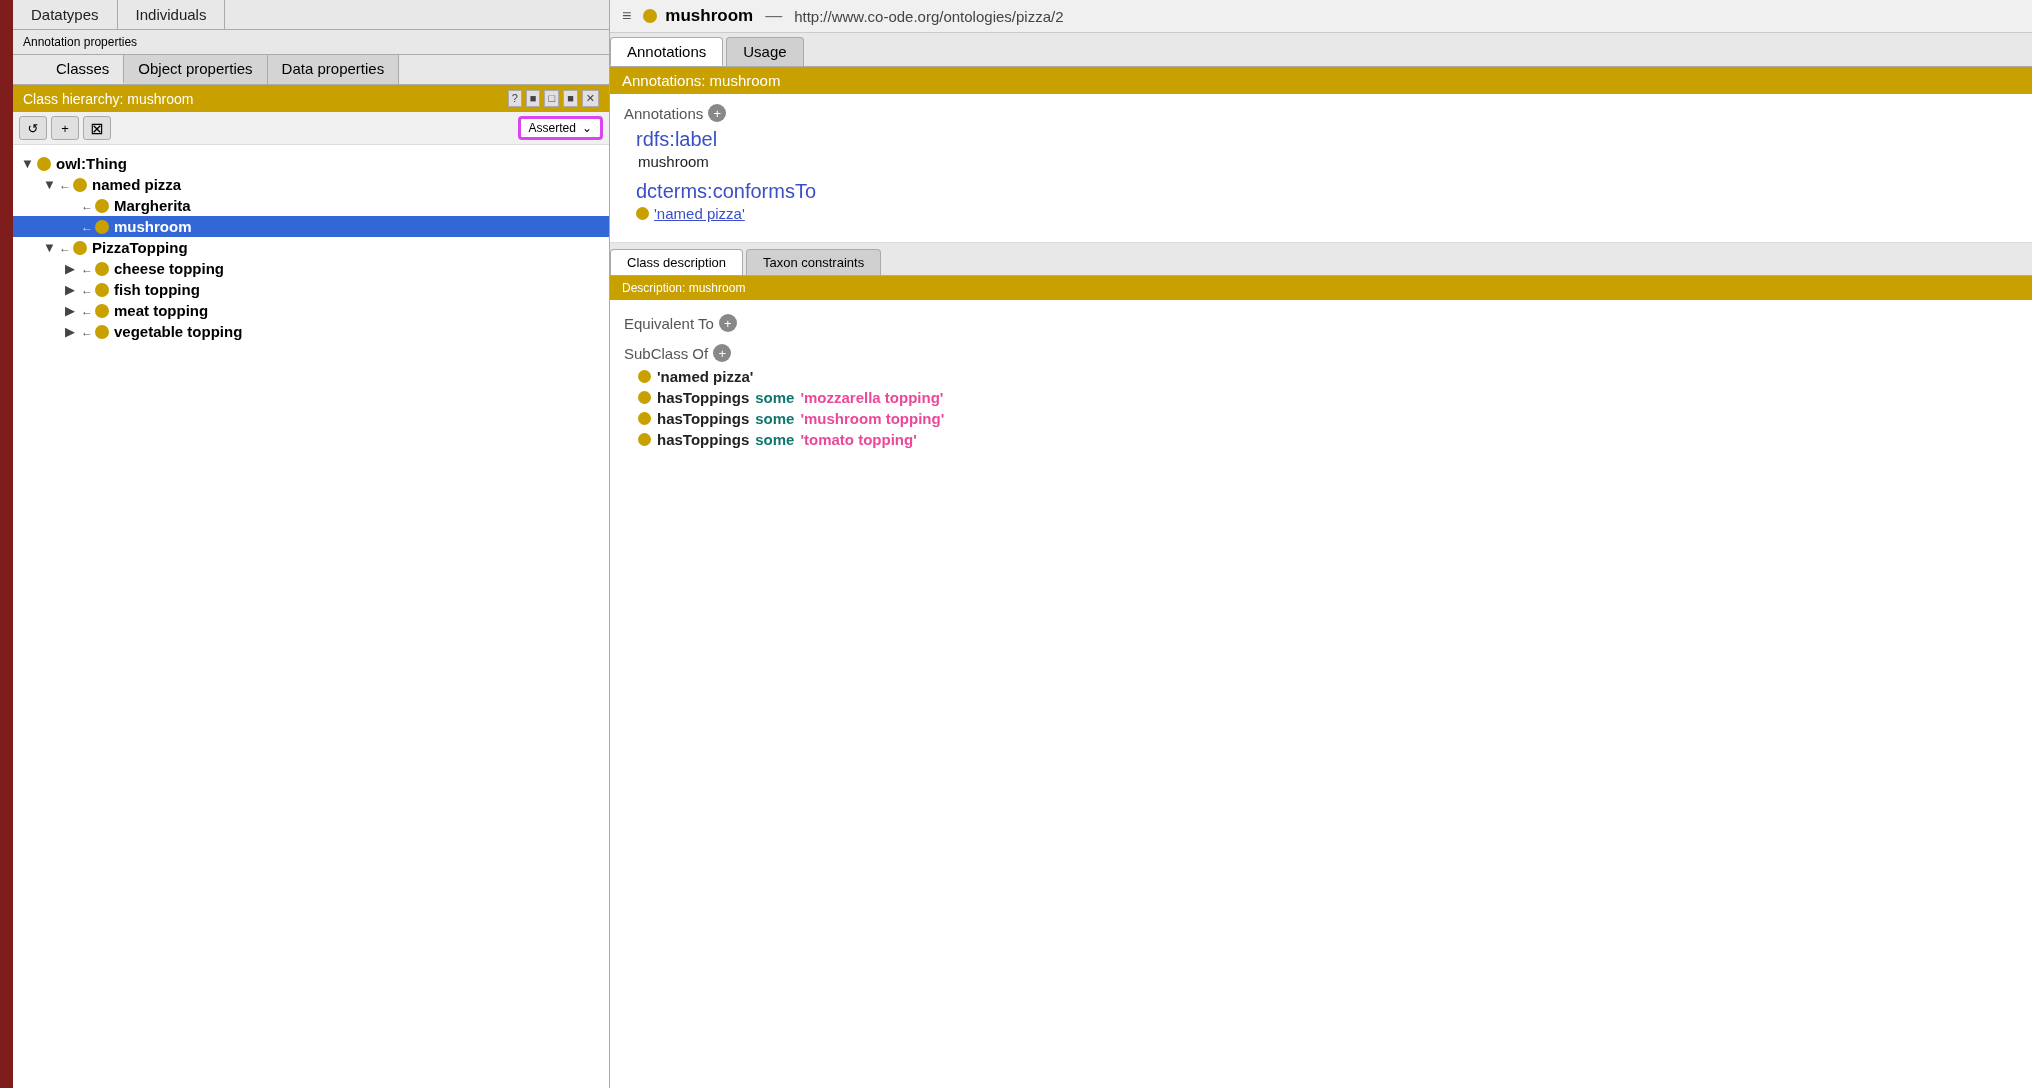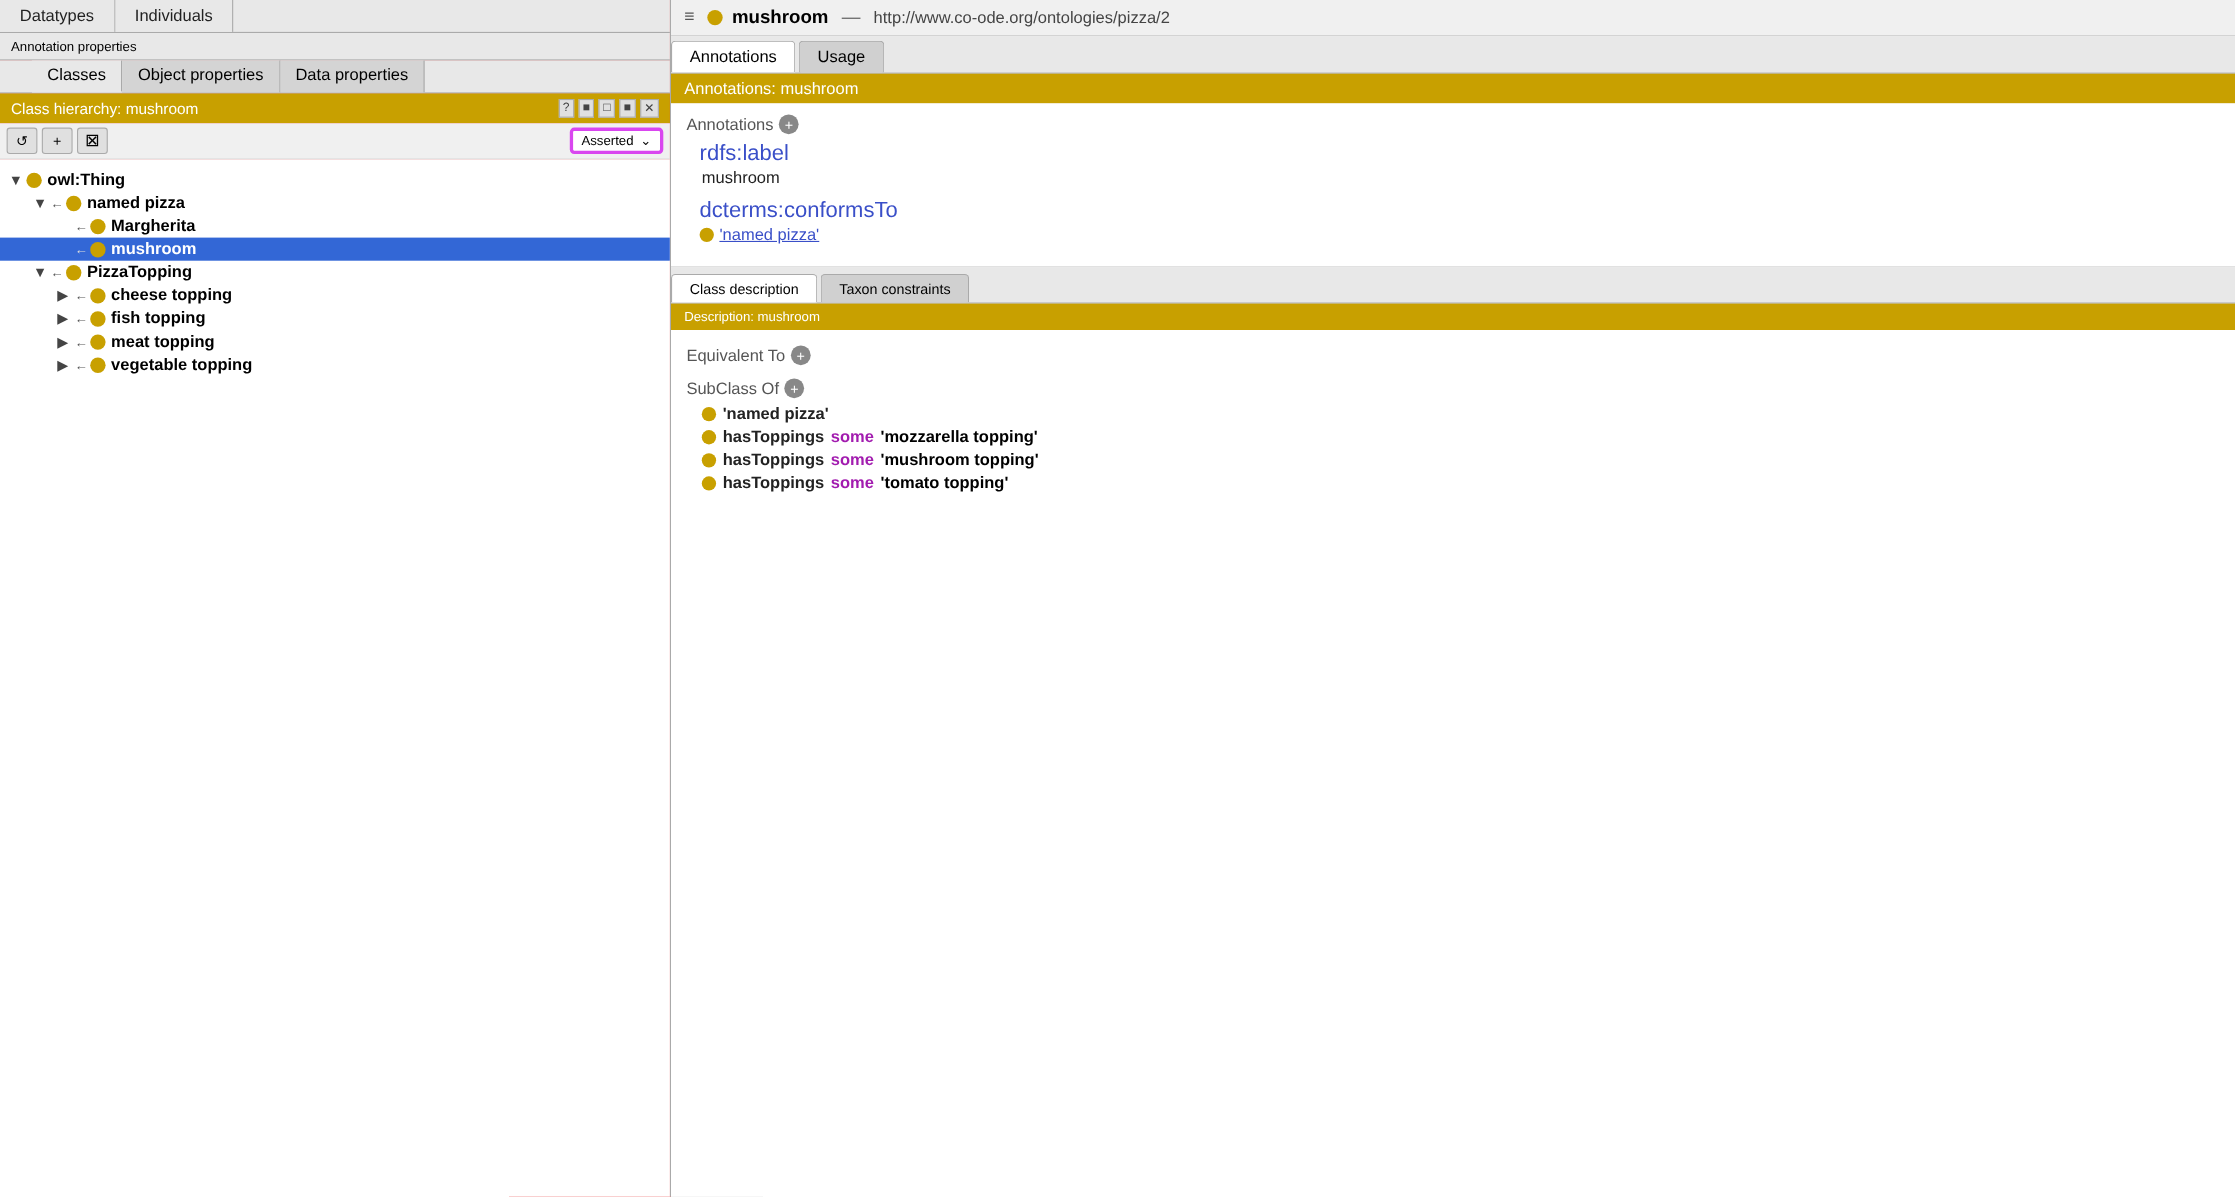--- a/index.html
+++ b/index.html
@@ -12,22 +12,23 @@
       height: 1088px;
       overflow: hidden;
     }
 
     
     .left-panel {
       width: 610px;
       min-width: 610px;
       display: flex;
       flex-direction: column;
-      background: #ef4444;
+      background: #7f1d1d;
       border-right: 1px solid #aaa;
+      padding-left: 13px;
     }
 
     .tab-bar-top {
       display: flex;
       background: #e8e8e8;
       border-bottom: 1px solid #aaa;
     }
 
     .tab {
       padding: 6px 18px;
@@ -399,26 +400,26 @@
       display: inline-block;
       flex-shrink: 0;
     }
 
     .desc-text {
       font-weight: bold;
       color: #222;
     }
 
     .desc-keyword {
-      color: #a21caf;
+      color: #0f766e;
       font-weight: bold;
     }
 
     .desc-class {
-      color: #000000;
+      color: #ec4899;
       font-weight: bold;
     }
 
     .right-content {
       flex: 1;
       display: flex;
       flex-direction: column;
       overflow: hidden;
     }
   </style>

